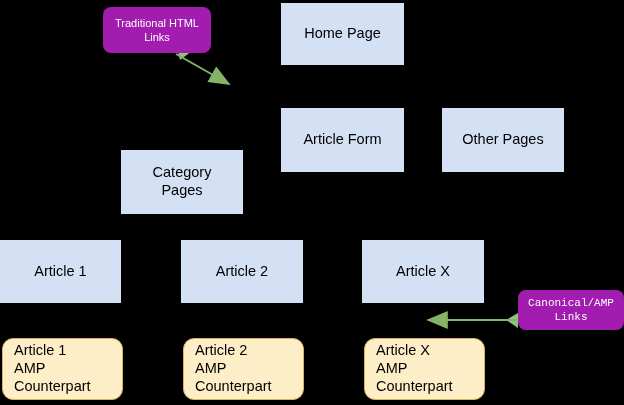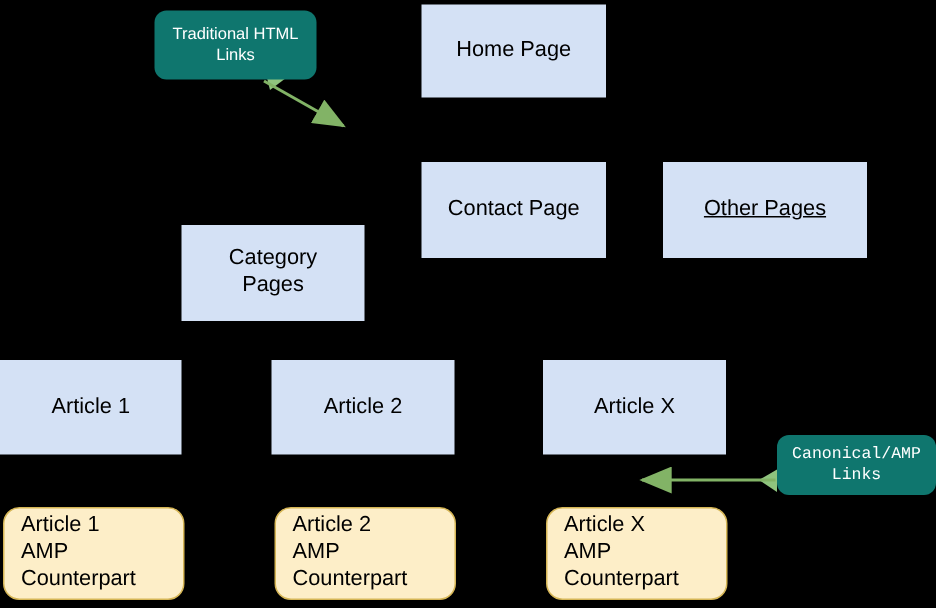--- a/index.html
+++ b/index.html
@@ -45,21 +45,21 @@
     border-radius: 11px;
     color: #000000;
     font-size: 14.5px;
     justify-content: flex-start;
     text-align: left;
     padding-left: 11px;
   }
   .callout {
     position: absolute;
     box-sizing: border-box;
-    background: #0f766e;
+    background: #a21caf;
     border-radius: 8px;
     color: #ffffff;
     font-size: 11px;
     display: flex;
     align-items: center;
     justify-content: center;
     text-align: center;
     line-height: 1.3;
     white-space: pre-line;
     padding: 0 6px;
@@ -84,23 +84,23 @@
     <path d="M 518 313 L 518 328 L 506 320 Z" fill="#8fc47e"></path>
 
     <line x1="517" y1="320" x2="428" y2="320" stroke="#82b366" stroke-width="2" marker-end="url(#arrowGreen)"></line>
   </svg>
 
   <div class="node node-html" style="left:281px; top:3px; width:123px; height:62px;">Home Page</div>
 
   <div class="node node-html" style="left:121px; top:108px; width:122px; height:64px;margin-top:42px;">Category
 Pages</div>
 
-  <div class="node node-html" style="left:281px; top:108px; width:123px; height:64px;">Contact Page</div>
+  <div class="node node-html" style="left:281px; top:108px; width:123px; height:64px;">Article Form</div>
 
-  <div class="node node-html" style="left:442px; top:108px; width:136px; height:64px;text-decoration:underline;">Other Pages</div>
+  <div class="node node-html" style="left:442px; top:108px; width:122px; height:64px;">Other Pages</div>
 
   <div class="node node-html" style="left:0px; top:240px; width:121px; height:63px;">Article 1</div>
 
   <div class="node node-html" style="left:181px; top:240px; width:122px; height:63px;">Article 2</div>
 
   <div class="node node-html" style="left:362px; top:240px; width:122px; height:63px;">Article X</div>
 
   <div class="node node-amp" style="left:2px; top:338px; width:121px; height:62px;">Article 1
 AMP
 Counterpart</div>

